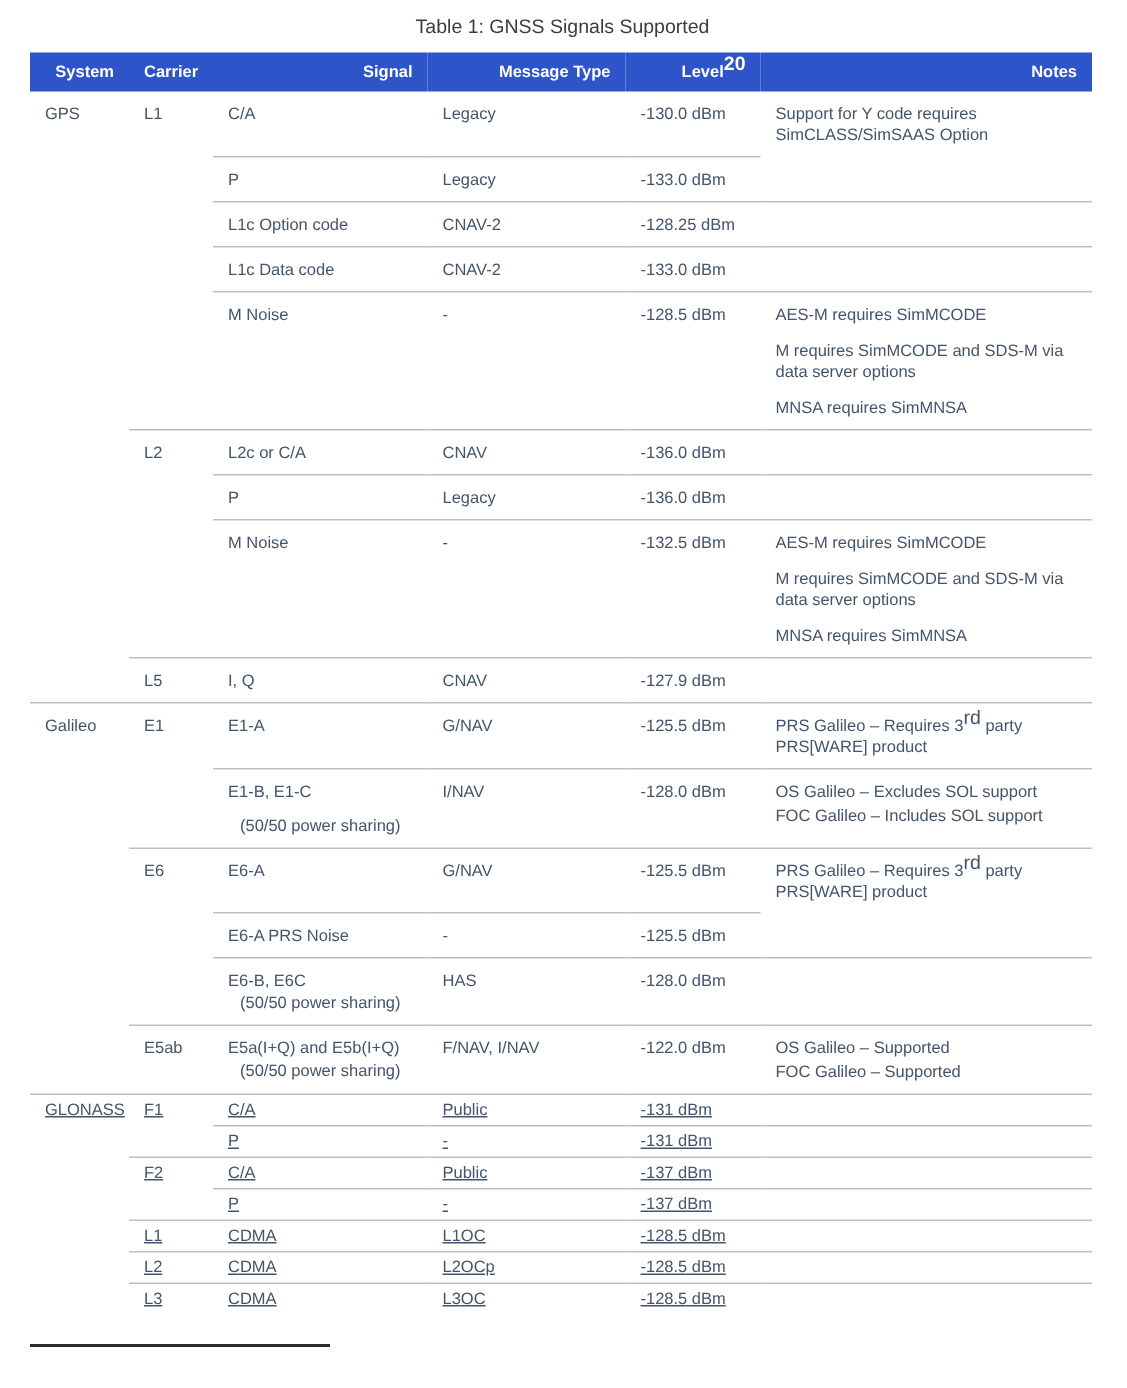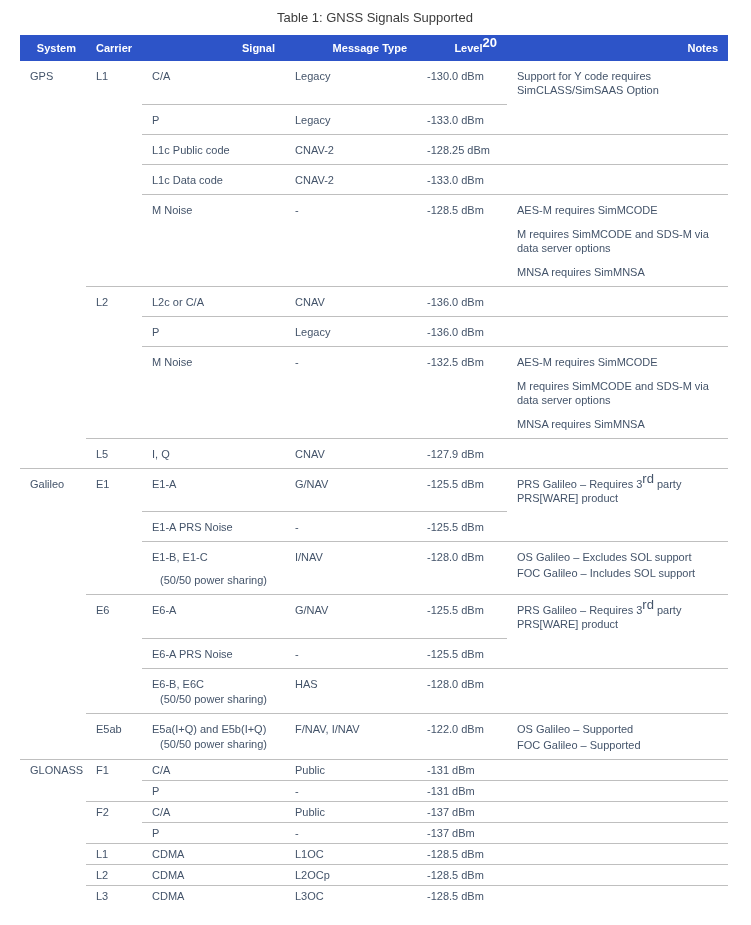--- a/index.html
+++ b/index.html
@@ -21,21 +21,21 @@
     background:var(--header-bg,#2D54C8);
     color:var(--header-text,#ffffff);
     font-size:11px;font-weight:bold;text-align:right;
     padding:6px 10px;line-height:14px;
   }
   table.gnss td{
     font-size:11px;line-height:14px;vertical-align:top;
     padding:8px 10px 7px 10px;
     color:var(--body-text,#44546A);
   }
-  table.gnss tr.row-tight td{padding:3px 10px 3px 10px;}
+  table.gnss tr.row-tight td{padding:3px 10px 3px 10px;text-decoration:underline;}
   td.c-system,td.c-carrier,td.c-message,td.c-level{white-space:nowrap;}
   .b-top{border-top:1px solid var(--grid-line,#BFBFBF);}
   sup{font-size:13px;vertical-align:super;line-height:0;}
   .note-p + .note-p{margin-top:2px;}
   .note-p.note-gap + .note-p.note-gap{margin-top:10px;}
   .sig-line + .sig-line{margin-top:1px;text-align:center;}
   .sig-line.sig-gap{margin-top:9px;}
   .footnote-sep{
     width:200px;border-top:2px solid #2b2b2b;
     margin:20px 0 6px 0;height:0;
@@ -87,21 +87,21 @@
             <div class="sig-line">P</div>
           </td>
           <td class="c-message b-top">Legacy</td>
           <td class="c-level b-top">-133.0 dBm</td>
           <td class="c-notes"></td>
         </tr>
         <tr class="row-normal">
           <td class="c-system"></td>
           <td class="c-carrier"></td>
           <td class="c-signal b-top">
-            <div class="sig-line">L1c Public code</div>
+            <div class="sig-line">L1c Option code</div>
           </td>
           <td class="c-message b-top">CNAV-2</td>
           <td class="c-level b-top">-128.25 dBm</td>
           <td class="c-notes b-top"></td>
         </tr>
         <tr class="row-normal">
           <td class="c-system"></td>
           <td class="c-carrier"></td>
           <td class="c-signal b-top">
             <div class="sig-line">L1c Data code</div>
@@ -177,66 +177,56 @@
           <td class="c-message b-top">G/NAV</td>
           <td class="c-level b-top">-125.5 dBm</td>
           <td class="c-notes b-top">
             <div class="note-p">PRS Galileo – Requires 3<sup>rd</sup> party PRS[WARE] product</div>
           </td>
         </tr>
         <tr class="row-normal">
           <td class="c-system"></td>
           <td class="c-carrier"></td>
           <td class="c-signal b-top">
-            <div class="sig-line">E1-A PRS Noise</div>
+            <div class="sig-line">E1-B, E1-C</div>
+            <div class="sig-line sig-gap">(50/50 power sharing)</div>
+          </td>
+          <td class="c-message b-top">I/NAV</td>
+          <td class="c-level b-top">-128.0 dBm</td>
+          <td class="c-notes b-top">
+            <div class="note-p">OS Galileo – Excludes SOL support</div>
+            <div class="note-p">FOC Galileo – Includes SOL support</div>
+          </td>
+        </tr>
+        <tr class="row-normal">
+          <td class="c-system"></td>
+          <td class="c-carrier b-top">E6</td>
+          <td class="c-signal b-top">
+            <div class="sig-line">E6-A</div>
+          </td>
+          <td class="c-message b-top">G/NAV</td>
+          <td class="c-level b-top">-125.5 dBm</td>
+          <td class="c-notes b-top">
+            <div class="note-p">PRS Galileo – Requires 3<sup>rd</sup> party PRS[WARE] product</div>
+          </td>
+        </tr>
+        <tr class="row-normal">
+          <td class="c-system"></td>
+          <td class="c-carrier"></td>
+          <td class="c-signal b-top">
+            <div class="sig-line">E6-A PRS Noise</div>
           </td>
           <td class="c-message b-top">-</td>
           <td class="c-level b-top">-125.5 dBm</td>
           <td class="c-notes"></td>
         </tr>
         <tr class="row-normal">
           <td class="c-system"></td>
           <td class="c-carrier"></td>
           <td class="c-signal b-top">
-            <div class="sig-line">E1-B, E1-C</div>
-            <div class="sig-line sig-gap">(50/50 power sharing)</div>
-          </td>
-          <td class="c-message b-top">I/NAV</td>
-          <td class="c-level b-top">-128.0 dBm</td>
-          <td class="c-notes b-top">
-            <div class="note-p">OS Galileo – Excludes SOL support</div>
-            <div class="note-p">FOC Galileo – Includes SOL support</div>
-          </td>
-        </tr>
-        <tr class="row-normal">
-          <td class="c-system"></td>
-          <td class="c-carrier b-top">E6</td>
-          <td class="c-signal b-top">
-            <div class="sig-line">E6-A</div>
-          </td>
-          <td class="c-message b-top">G/NAV</td>
-          <td class="c-level b-top">-125.5 dBm</td>
-          <td class="c-notes b-top">
-            <div class="note-p">PRS Galileo – Requires 3<sup>rd</sup> party PRS[WARE] product</div>
-          </td>
-        </tr>
-        <tr class="row-normal">
-          <td class="c-system"></td>
-          <td class="c-carrier"></td>
-          <td class="c-signal b-top">
-            <div class="sig-line">E6-A PRS Noise</div>
-          </td>
-          <td class="c-message b-top">-</td>
-          <td class="c-level b-top">-125.5 dBm</td>
-          <td class="c-notes"></td>
-        </tr>
-        <tr class="row-normal">
-          <td class="c-system"></td>
-          <td class="c-carrier"></td>
-          <td class="c-signal b-top">
             <div class="sig-line">E6-B, E6C</div>
             <div class="sig-line">(50/50 power sharing)</div>
           </td>
           <td class="c-message b-top">HAS</td>
           <td class="c-level b-top">-128.0 dBm</td>
           <td class="c-notes b-top"></td>
         </tr>
         <tr class="row-normal">
           <td class="c-system"></td>
           <td class="c-carrier b-top">E5ab</td>

